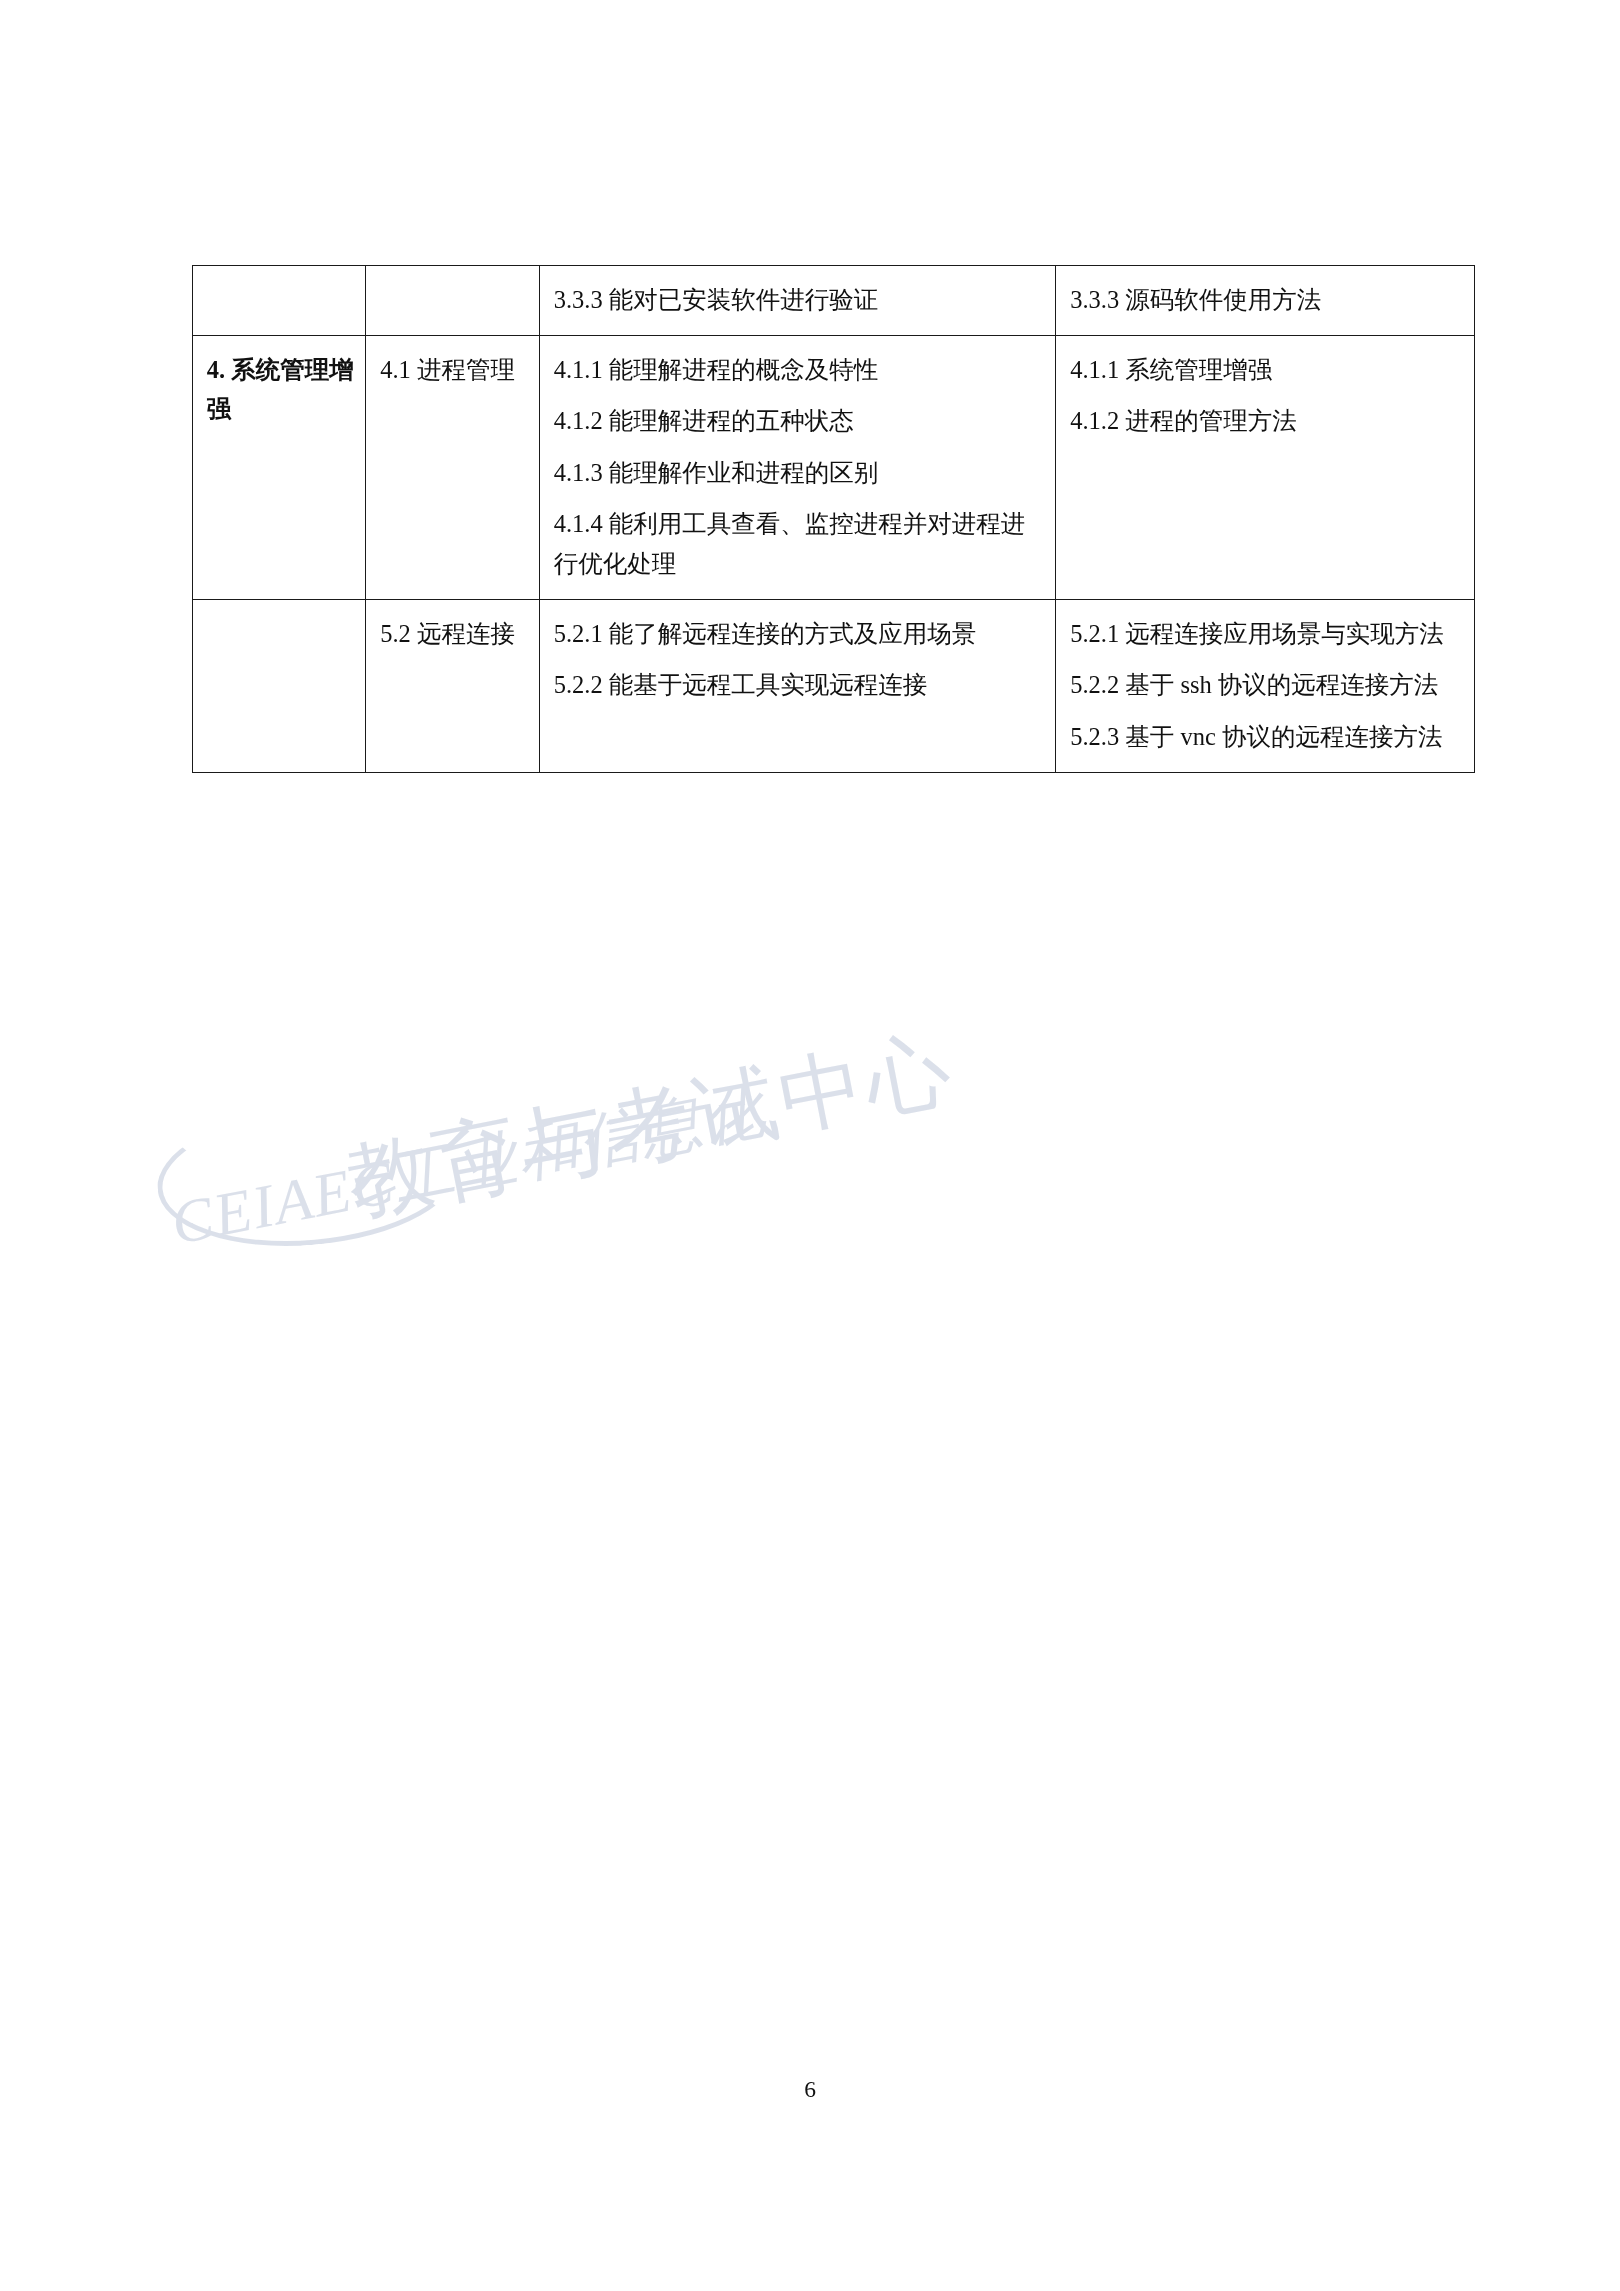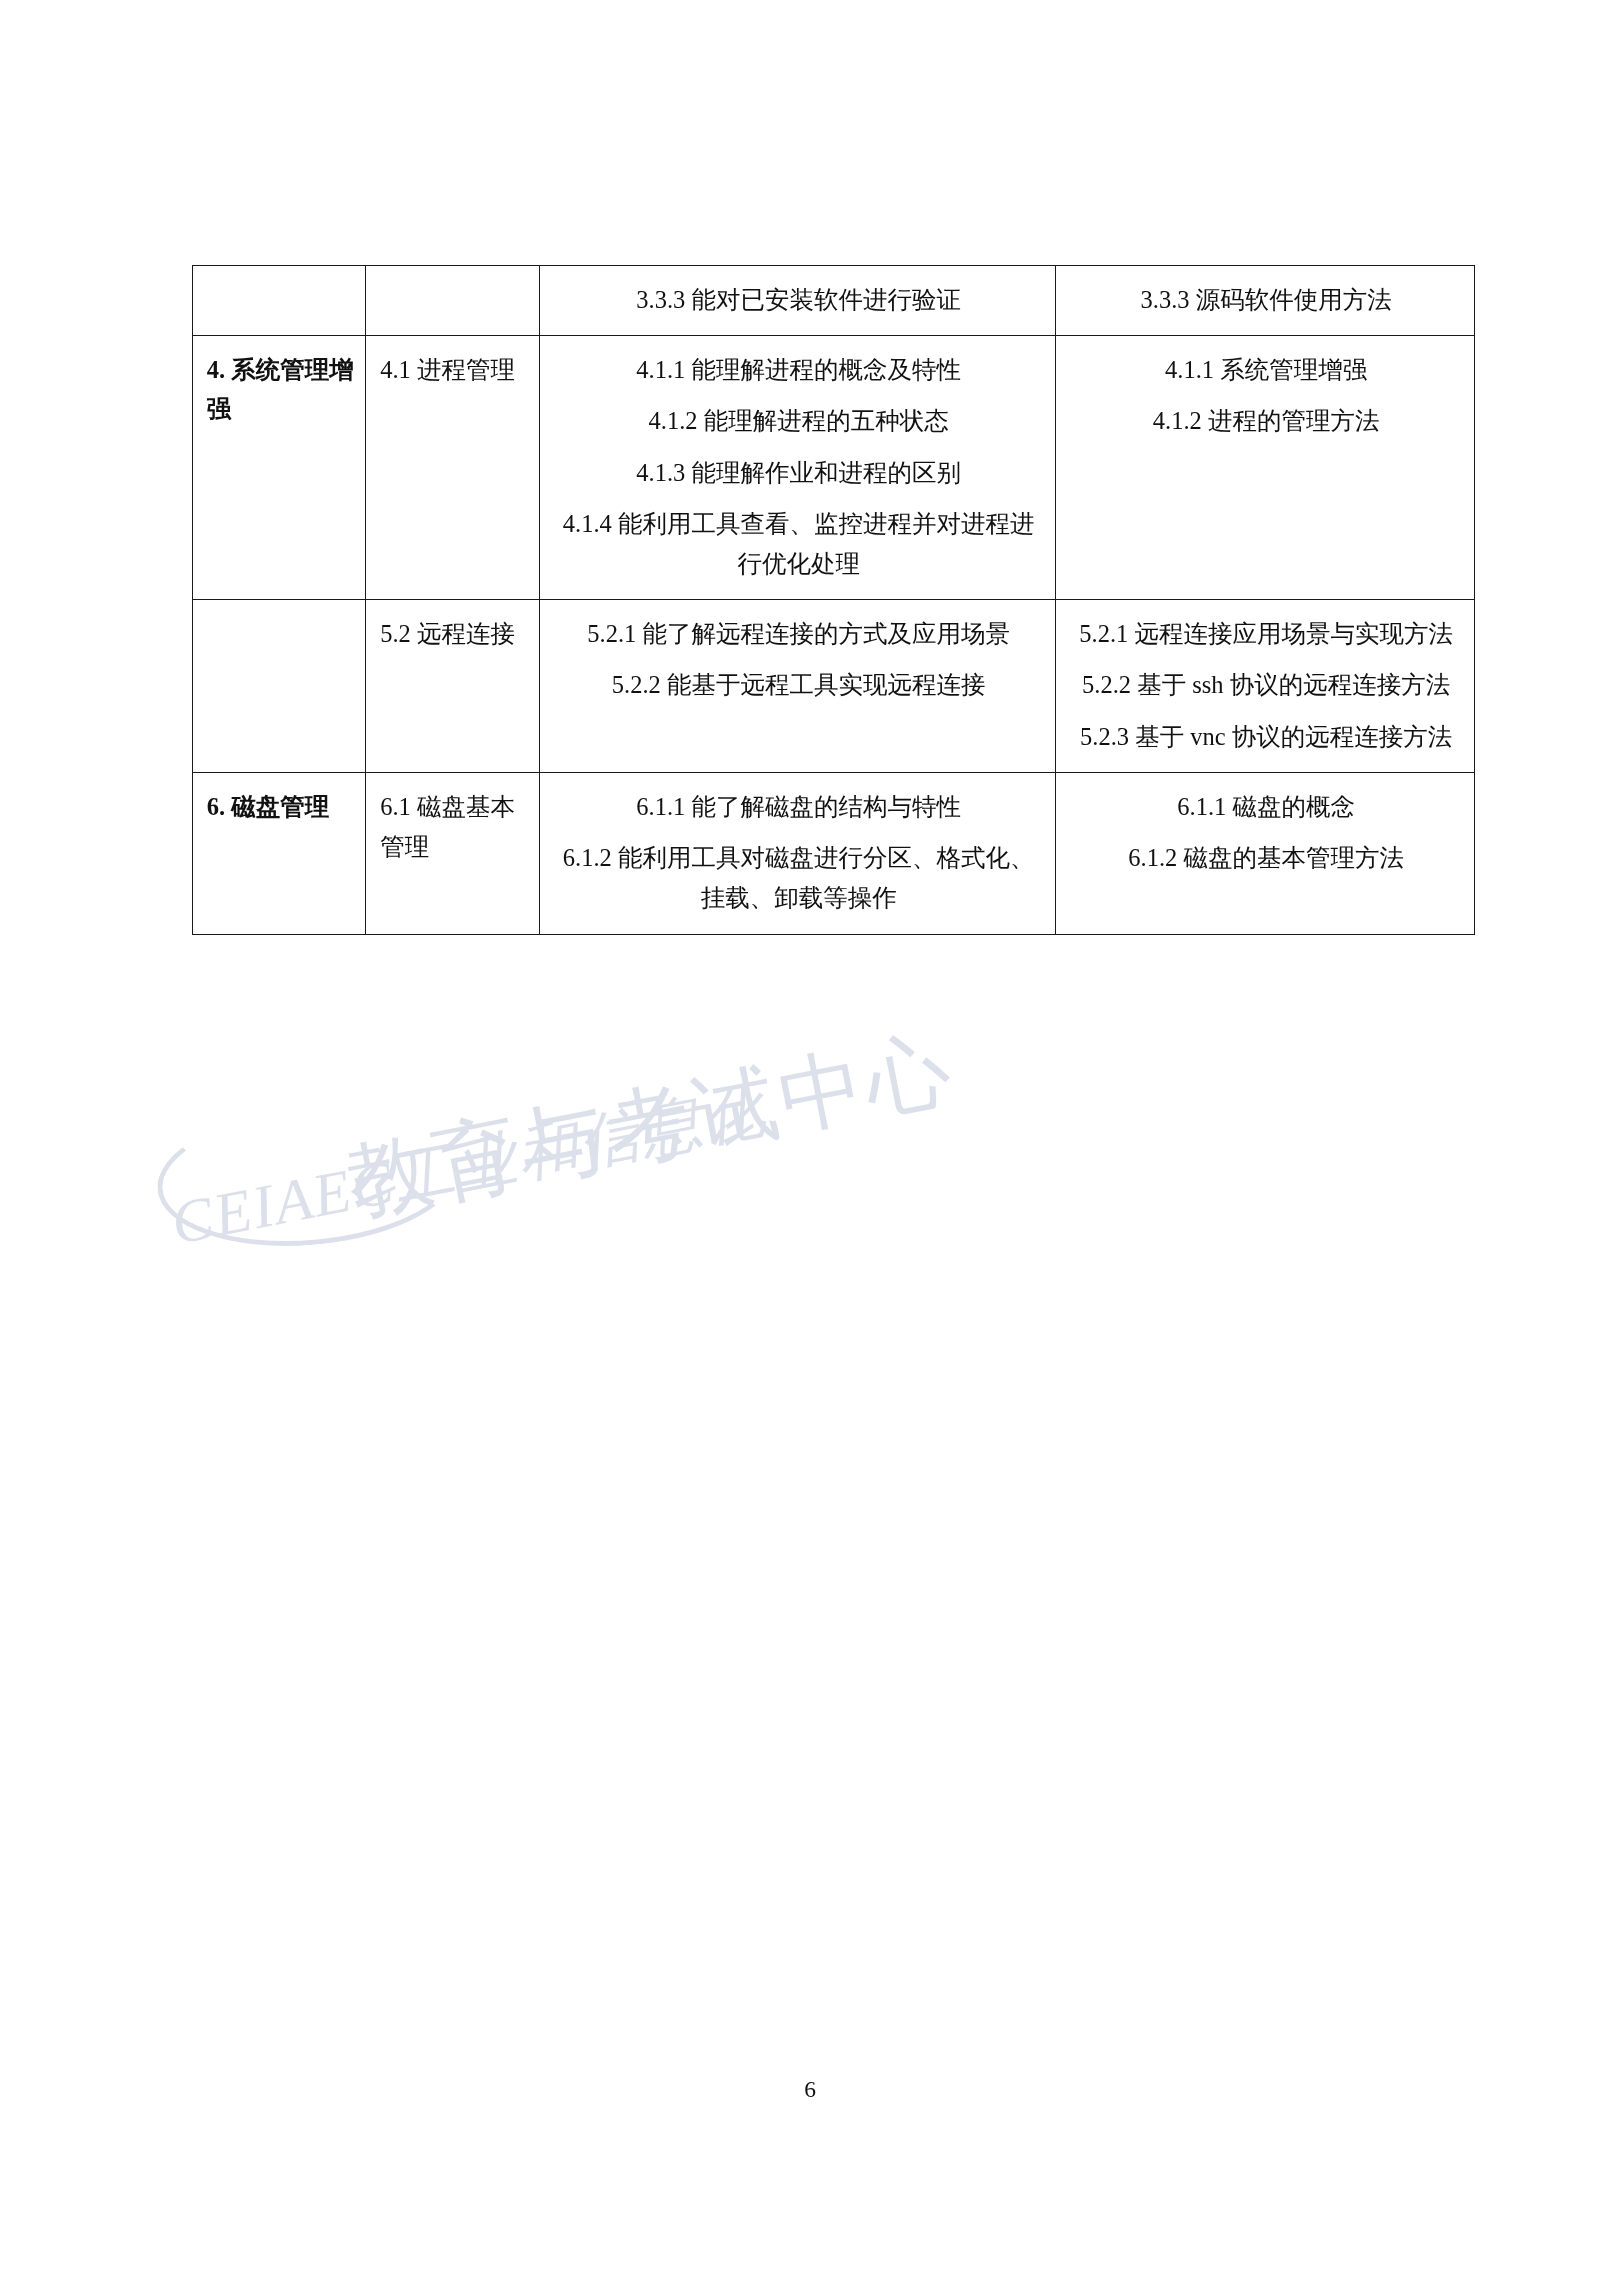--- a/index.html
+++ b/index.html
@@ -84,21 +84,20 @@
     font-size: 24.5px;
     line-height: 1.62;
     background: transparent;
   }
   td.c1 { width: 147px; font-weight: bold; }
   td.c2 { width: 147px; }
   td.c3 { width: 490px; }
   td.c4 { width: 392px; }
   .ln {
     margin: 0 0 11.8px 0;
-    text-align: center;
   }
   .ln:last-child {
     margin-bottom: 0;
   }
   .pagenum {
     position: absolute;
     left: 0;
     top: 2076px;
     width: 1620px;
     text-align: center;
@@ -157,32 +156,20 @@
             <p class="ln">5.2.1 能了解远程连接的方式及应用场景</p>
             <p class="ln">5.2.2 能基于远程工具实现远程连接</p>
           </td>
           <td class="c4">
             <p class="ln">5.2.1 远程连接应用场景与实现方法</p>
             <p class="ln">5.2.2 基于 ssh 协议的远程连接方法</p>
             <p class="ln">5.2.3 基于 vnc 协议的远程连接方法</p>
           </td>
         </tr>
 
-        <tr>
-          <td class="c1">6. 磁盘管理</td>
-          <td class="c2">6.1 磁盘基本管理</td>
-          <td class="c3">
-            <p class="ln">6.1.1 能了解磁盘的结构与特性</p>
-            <p class="ln">6.1.2 能利用工具对磁盘进行分区、格式化、挂载、卸载等操作</p>
-          </td>
-          <td class="c4">
-            <p class="ln">6.1.1 磁盘的概念</p>
-            <p class="ln">6.1.2 磁盘的基本管理方法</p>
-          </td>
-        </tr>
 
       </tbody>
     </table>
   </div>
 
   <div class="pagenum">6</div>
 
 </div>
 
 

